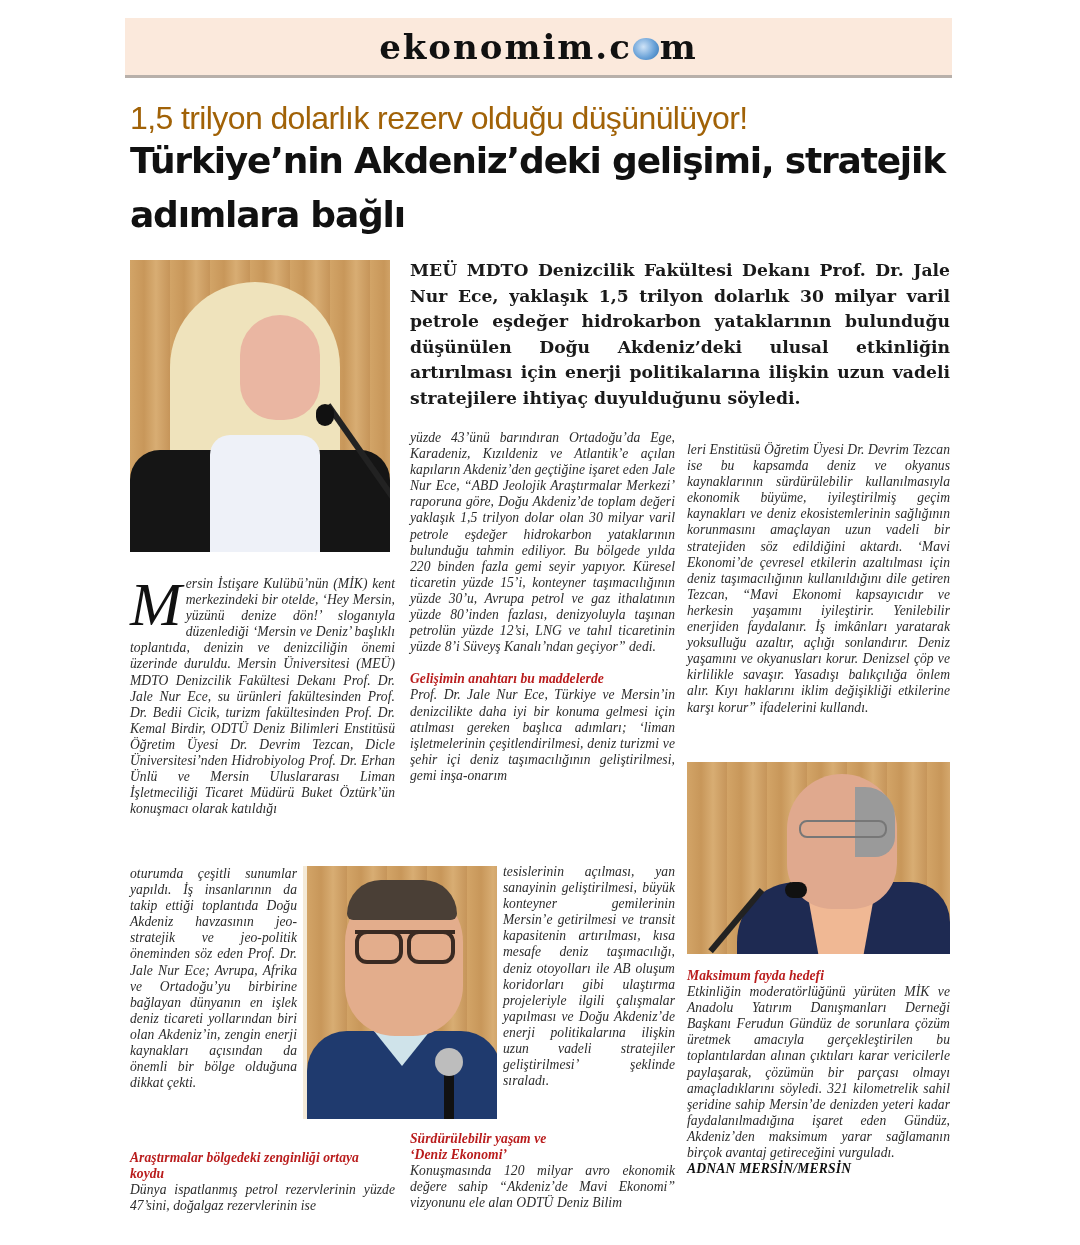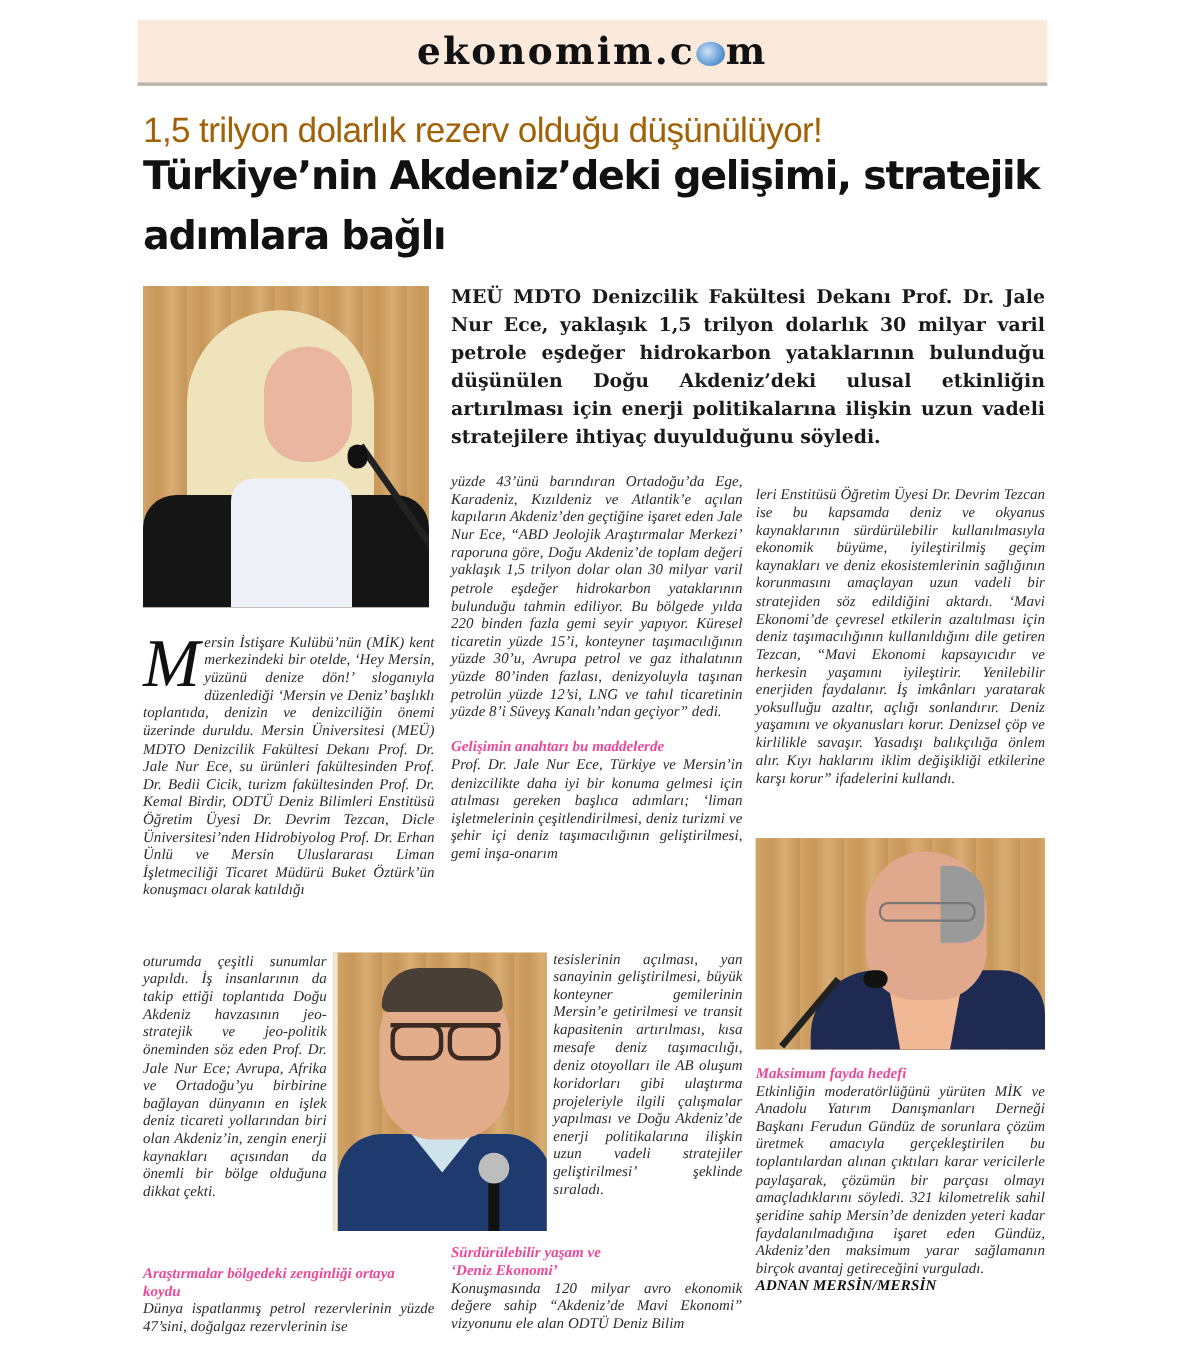--- a/index.html
+++ b/index.html
@@ -73,21 +73,21 @@
     position: absolute; left: 410px; top: 258px; width: 540px;
     font-family: "DejaVu Serif", serif; font-weight: bold; font-size: 17.2px;
     line-height: 25.6px; color: #1a1a1a; text-align: justify; hyphens: manual;
   }
 
   .col {
     position: absolute; font-family: "Liberation Serif", serif; font-size: 13.6px;
     line-height: 16.1px; color: #2b2b2b; text-align: justify; letter-spacing: 0.05px; font-style: italic;
   }
   .col p { margin: 0; }
-  .sub { font-weight: bold; color: #ec4899; text-align: left; }
+  .sub { font-weight: bold; color: #b91c1c; text-align: left; }
   .dropcap {
     float: left; font-size: 62px; line-height: 48px; padding: 2px 4px 0 0; margin-top: 2px;
     font-family: "Liberation Serif", serif; color: #111;
   }
   .byline { font-weight: bold; color: #111; text-align: left; letter-spacing: 0.2px; }
 </style>
 </head>
 <body>
 
 <div class="masthead">

